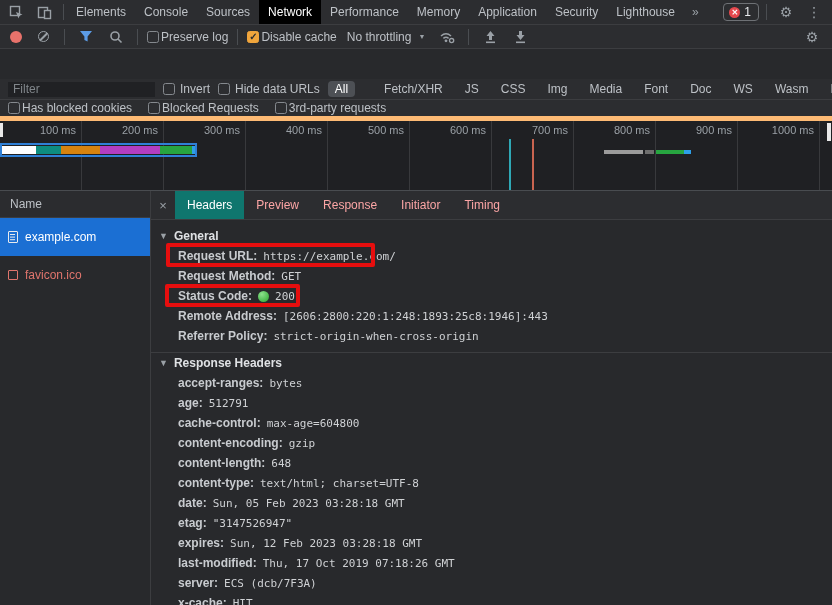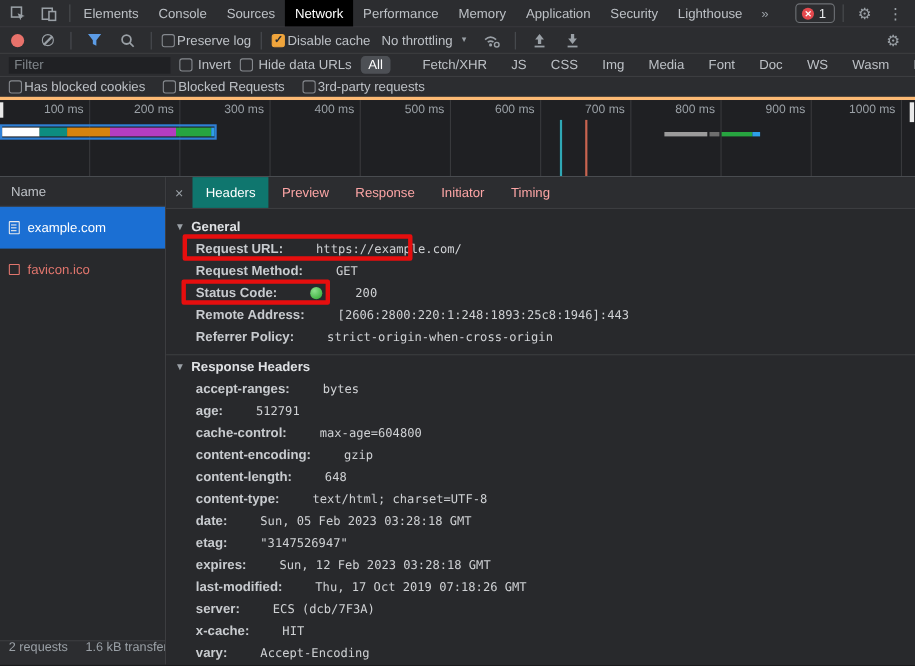--- a/index.html
+++ b/index.html
@@ -26,29 +26,29 @@
   .block-circle { width:11px; height:11px; border:1.6px solid #9aa0a6; border-radius:50%; position:relative; margin:0 6px; }
   .block-circle::after { content:""; position:absolute; left:-1px; top:3.6px; width:11px; height:1.6px; background:#9aa0a6; transform:rotate(-45deg); }
   .checkbox { width:12px; height:12px; border:1.4px solid #85898e; border-radius:2.5px; flex:none; }
   .checkbox.checked { background:#f0a53c; border-color:#f0a53c; color:#2c2d30; font-size:10px; font-weight:bold; line-height:10px; text-align:center; }
   .chk-group { display:flex; align-items:center; gap:2px; white-space:nowrap; }
   .dd { display:flex; align-items:center; gap:7px; padding:0 4px; white-space:nowrap; }
   .dd-arrow { font-size:7px; color:#9aa0a6; }
   #toolbar-gear { position:absolute; right:8px; }
 
   
-  #filterbar { display:flex; align-items:center; height:21px; background:#2c2d30; border-bottom:1px solid #3c3d40; padding:0 8px; gap:8px; }
+  #filterbar { display:flex; align-items:center; height:21px; background:#2c2d30; border-bottom:1px solid #3c3d40; padding:0 8px; gap:8px;margin-top:30px; }
   #filter-input { width:147px; height:15px; background:#202124; border:none; outline:none; color:#bdc1c6; font-size:12px; padding:0 5px; font-family:"Liberation Sans",sans-serif; }
   #filter-input::placeholder { color:#80868b; }
   .ftype { padding:1px 7px; color:#bdc1c6; white-space:nowrap; }
   .ftype.selected { background:#4d5055; color:#fff; border-radius:4px; }
   #filterbar .chk-group { gap:5px; }
 
   
-  #optionsbar { display:flex; align-items:center; height:21px; background:#2c2d30; border-bottom:3px solid #fdba74; padding:0 8px; gap:16px; }
+  #optionsbar { display:flex; align-items:center; height:21px; background:#2c2d30; border-bottom:5px solid #fdba74; padding:0 8px; gap:16px; }
 
   
   #timeline { position:relative; height:70px; background:#1f2023; border-bottom:1px solid #494c50; overflow:hidden; }
   #ruler { display:flex; height:100%; }
   .tickcell { width:82px; flex:none; border-right:1px solid #38393c; text-align:right; padding:3px 5px 0 0; color:#9aa0a6; font-size:11px; }
   #overview-rects div { position:absolute; }
 
   
   #main { display:flex; height:443px; }
   #left-panel { width:151px; flex:none; background:#28292c; border-right:1px solid #3c3d40; display:flex; flex-direction:column; }
@@ -66,21 +66,21 @@
   
   #detail { flex:1; position:relative; background:#28292c; overflow:hidden; }
   #detail-tabs { display:flex; align-items:stretch; height:29px; border-bottom:1px solid #3c3d40; background:#2c2d30; }
   .close-x { width:24px; display:flex; align-items:center; justify-content:center; color:#9aa0a6; font-size:13px; }
   .dtab { display:flex; align-items:center; padding:0 12px; color:#fca5a5; white-space:nowrap; }
   .dtab.active { background:#0f766e; color:#fff; }
   #detail-content { position:relative; }
   .section-header { display:flex; align-items:center; gap:6px; height:20px; margin-top:6px; padding-left:8px; }
   .tri { color:#9aa0a6; font-size:9px; }
   .section-title { font-weight:bold; color:#dfe1e4; }
-  .hrow { height:20px; display:flex; align-items:center; padding-left:27px; white-space:nowrap;gap:24px; }
+  .hrow { height:20px; display:flex; align-items:center; padding-left:27px; white-space:nowrap; }
   .hlabel { font-weight:bold; color:#c8cbcf; margin-right:6px; }
   .hval { font-family:"DejaVu Sans Mono", monospace; font-size:11px; color:#cfd1d4; }
   .sec-divider { border-top:1px solid #3c3d40; margin-top:6px; }
   .status-dot { display:inline-block; width:11px; height:11px; border-radius:50%; background:radial-gradient(circle at 35% 30%, #8ce08c, #2aa52d); margin-right:6px; flex:none; }
   .annotation { position:absolute; border:4px solid #e60e0e; border-radius:2px; pointer-events:none; }
   #anno-url { left:15px; top:52px; width:209px; height:24px; }
   #anno-status { left:14px; top:93px; width:135px; height:23px; }
 </style>
 </head>
 <body>

